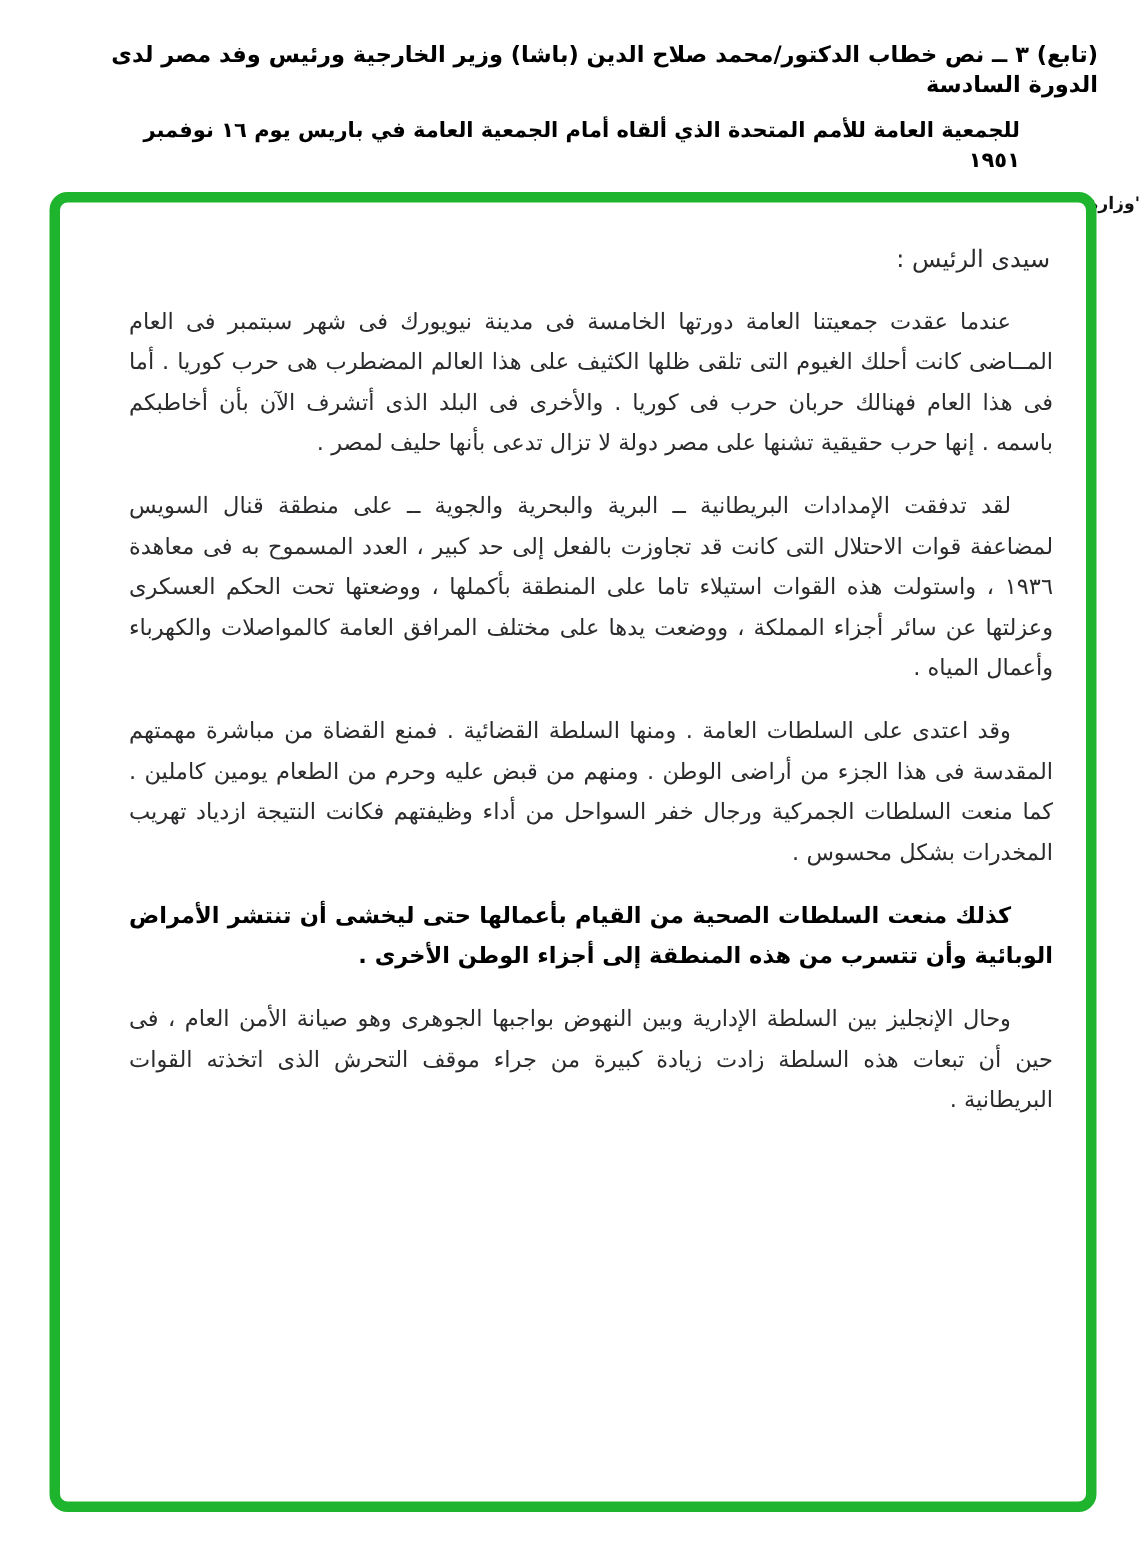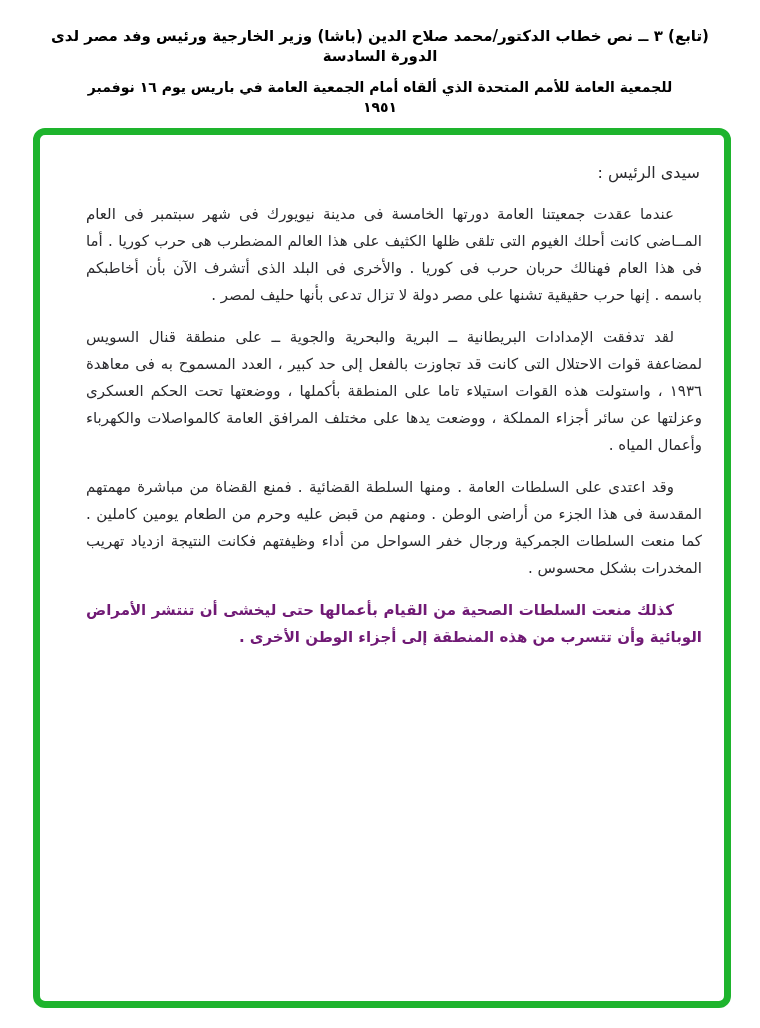--- a/index.html
+++ b/index.html
@@ -11,21 +11,20 @@
     overflow: hidden;
     font-family: "DejaVu Sans", sans-serif;
   }
 
   
   .doc-header {
     position: absolute;
     top: 26px;
     left: 0;
     width: 760px;
-    text-align: center;
     color: #000;
     font-weight: bold;
   }
   .hline1 {
     font-size: 15px;
     line-height: 20px;
     padding: 0 28px;
   }
   .hline2 {
     font-size: 14px;
@@ -64,32 +63,33 @@
   .salutation {
     margin: 0 2px 0 0;
     font-size: 16px;
     line-height: 27px;
   }
   .body-para {
     margin: 15px 0 0 0;
     text-align: justify;
     text-indent: 28px;
   }
-  .body-para.p4 { font-weight: bold; color: #701a75; } 
+  .body-para.p4 { font-weight: bold; color: #000000; } 
 </style>
 </head>
 <body>
 
 <header class="doc-header" dir="rtl" style="color: rgb(0, 0, 0);">
   <div class="hline1">(تابع) ٣ ــ نص خطاب الدكتور/محمد صلاح الدين (باشا) وزير الخارجية ورئيس وفد مصر لدى الدورة السادسة</div>
   <div class="hline2">للجمعية العامة للأمم المتحدة الذي ألقاه أمام الجمعية العامة في باريس يوم ١٦ نوفمبر ١٩٥١</div>
   <div class="hline3">'وزارة الخارجية المصرية، القضية المصرية ١٨٨٢ ــ ١٩٥٤، المطبعة الأميرية بالقاهرة ١٩٥٥، ص ٦٩٣ ــ ٧٠٣'</div>
 </header>
 
 <div class="scan-frame" style="border-color: rgb(30, 180, 45);">
   <div class="scan-content" style="color: rgb(43, 43, 46);">
     <p class="salutation">سيدى الرئيس :</p>
     <p class="body-para p1">عندما عقدت جمعيتنا العامة دورتها الخامسة فى مدينة نيويورك فى شهر سبتمبر فى العام المــاضى كانت أحلك الغيوم التى تلقى ظلها الكثيف على هذا العالم المضطرب هى حرب كوريا . أما فى هذا العام فهنالك حربان حرب فى كوريا . والأخرى فى البلد الذى أتشرف الآن بأن أخاطبكم باسمه . إنها حرب حقيقية تشنها على مصر دولة لا تزال تدعى بأنها حليف لمصر .</p>
     <p class="body-para p2">لقد تدفقت الإمدادات البريطانية ــ البرية والبحرية والجوية ــ على منطقة قنال السويس لمضاعفة قوات الاحتلال التى كانت قد تجاوزت بالفعل إلى حد كبير ، العدد المسموح به فى معاهدة ١٩٣٦ ، واستولت هذه القوات استيلاء تاما على المنطقة بأكملها ، ووضعتها تحت الحكم العسكرى وعزلتها عن سائر أجزاء المملكة ، ووضعت يدها على مختلف المرافق العامة كالمواصلات والكهرباء وأعمال المياه .</p>
     <p class="body-para p3">وقد اعتدى على السلطات العامة . ومنها السلطة القضائية . فمنع القضاة من مباشرة مهمتهم المقدسة فى هذا الجزء من أراضى الوطن . ومنهم من قبض عليه وحرم من الطعام يومين كاملين . كما منعت السلطات الجمركية ورجال خفر السواحل من أداء وظيفتهم فكانت النتيجة ازدياد تهريب المخدرات بشكل محسوس .</p>
     <p class="body-para p4">كذلك منعت السلطات الصحية من القيام بأعمالها حتى ليخشى أن تنتشر الأمراض الوبائية وأن تتسرب من هذه المنطقة إلى أجزاء الوطن الأخرى .</p>
+    <p class="body-para p5">وحال الإنجليز بين السلطة الإدارية وبين النهوض بواجبها الجوهرى وهو صيانة الأمن العام ، فى حين أن تبعات هذه السلطة زادت زيادة كبيرة من جراء موقف التحرش الذى اتخذته القوات البريطانية .</p>
   </div>
 </div>
 
 </body></html>

